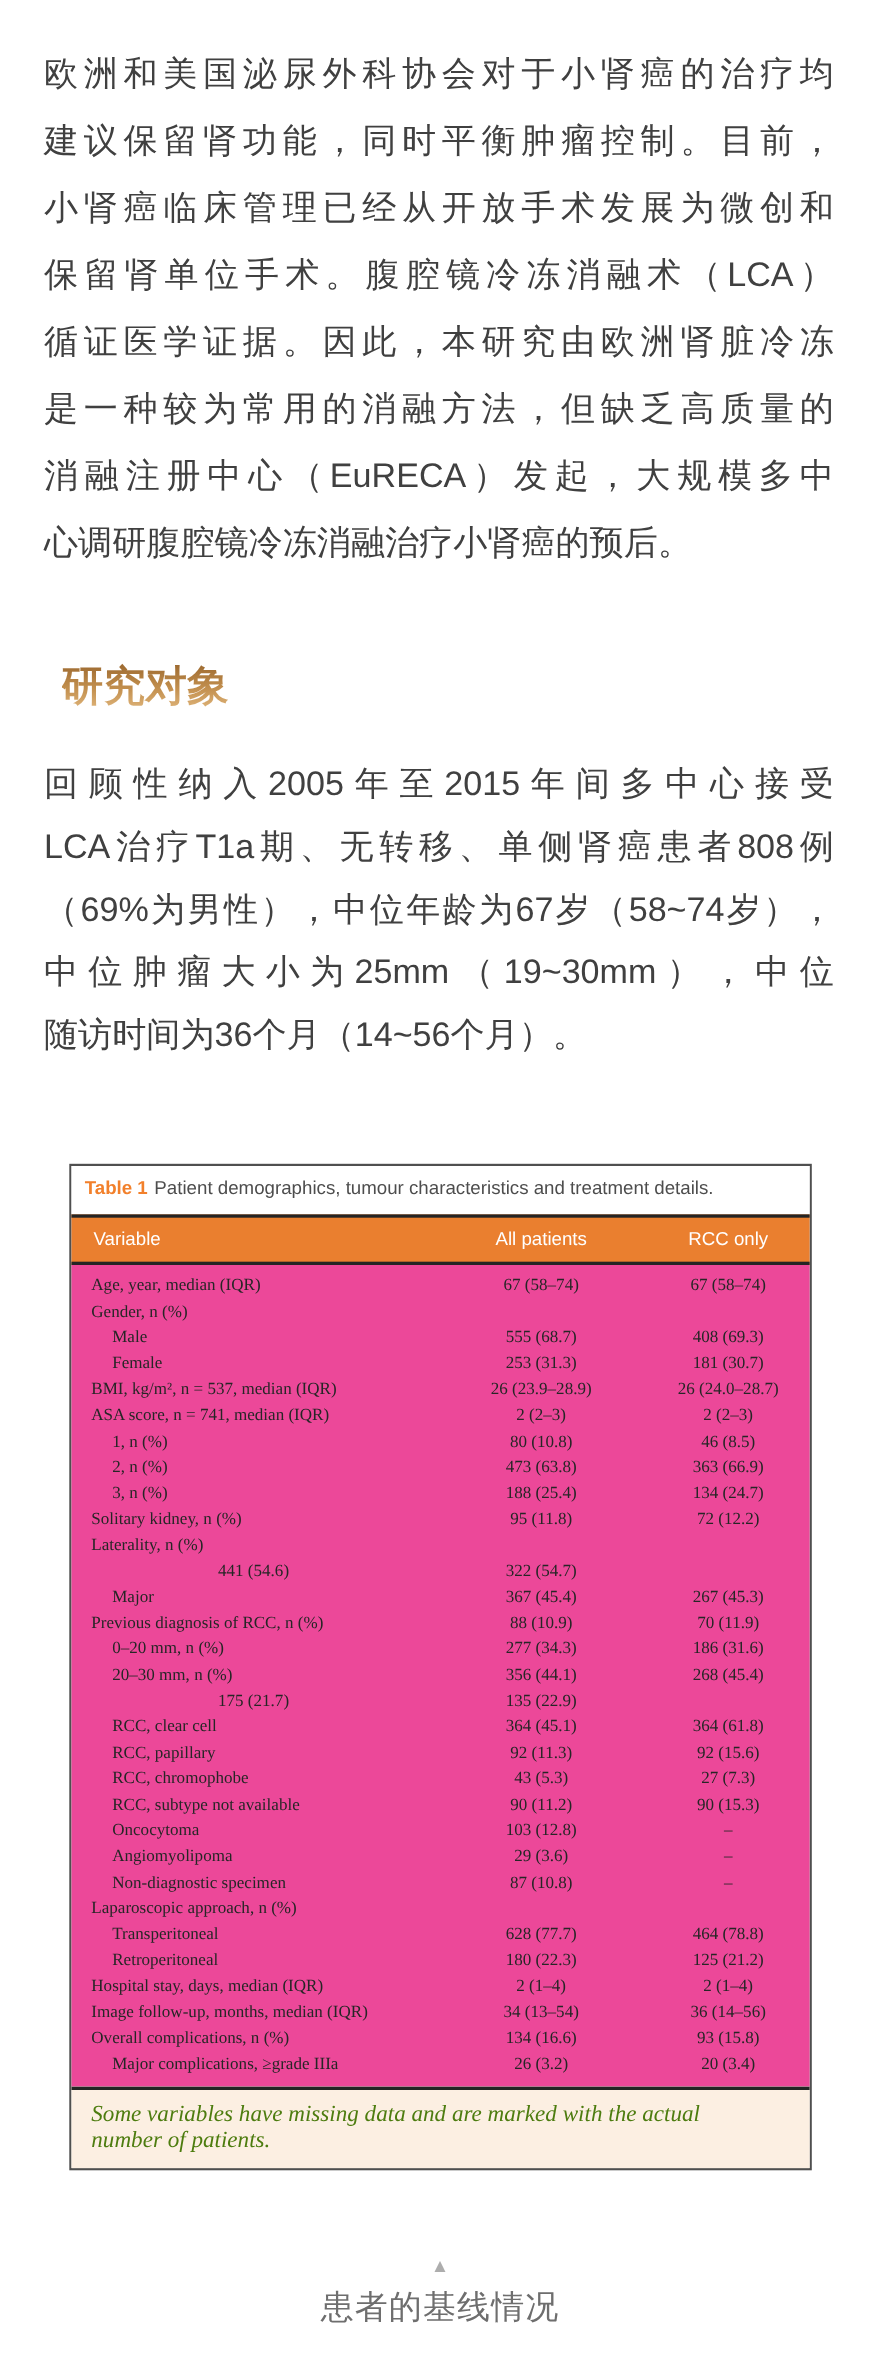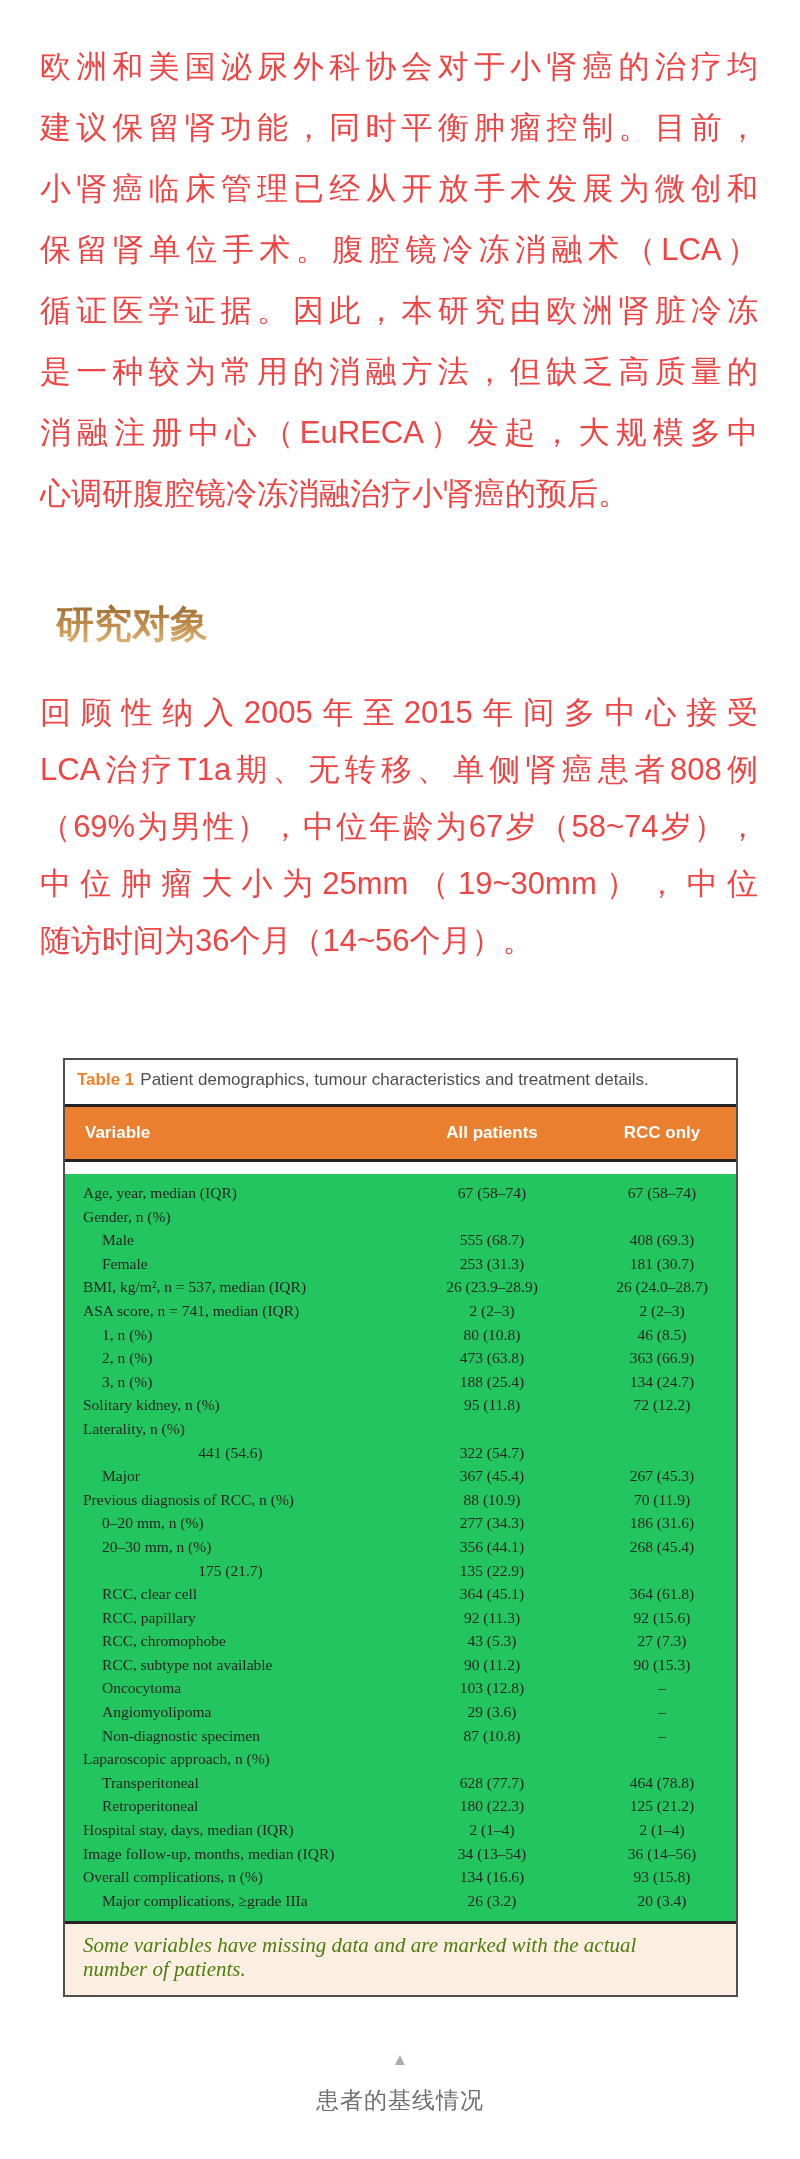--- a/index.html
+++ b/index.html
@@ -10,21 +10,21 @@
     font-family: "Liberation Sans", sans-serif;
     color: #161616;
     overflow: hidden;
   }
 
   
   .cn-paragraph {
     position: absolute;
     left: 40px; width: 718px;
     font-size: 31px;
-    color: #ef4444;
+    color: #404040;
   }
   .cn-paragraph .line {
     height: 61px;
     line-height: 61px;
     text-align: justify;
     text-align-last: justify;
     white-space: nowrap;
   }
   .cn-paragraph.tight .line { height: 57px; line-height: 57px; }
   .cn-paragraph .line.last {
@@ -66,31 +66,30 @@
   .cap-label { color: #f2802b; font-weight: bold; margin-right: 6px; }
   .tbl-grid {
     display: grid;
     grid-template-columns: 1fr 192px 148px;
     align-items: center;
   }
   .tbl-header {
     background: #ea7f2f;
     border-top: 3px solid #242424;
     border-bottom: 3px solid #242424;
-    height: 58px;
+    height: 46px;
     color: #ffffff;
-    font-weight: bold;
+    font-weight: normal;
     font-size: 17px;
   }
   .tbl-header .label { padding-left: 20px; }
   .val { text-align: center; }
   .tbl-body {
-    background: #22c55e;
+    background: #ec4899;
     padding: 7px 0 9px 0;
-    margin-top: 12px;
   }
   .row {
     font-family: "Liberation Serif", serif;
     font-size: 15.5px;
     line-height: 23.6px;
     color: #262626;
   }
   .row .label { padding-left: 18px; }
   .row.indent .label { padding-left: 37px; }
   .tbl-footnote {
@@ -110,24 +109,25 @@
     top: 2050px; left: 0; width: 100%;
     text-align: center;
     font-size: 17px;
     line-height: 20px;
     color: #adadad;
   }
   .bottom-caption {
     position: absolute;
     top: 2084px; left: 0; width: 100%;
     text-align: center;
-    font-size: 23px;
+    font-size: 30px;
     line-height: 32px;
     color: #6e6e6e;
     letter-spacing: 1px;
+    font-family: Liberation Mono, monospace;
   }
 </style>
 </head>
 <body>
 
 <div class="cn-paragraph" id="intro">
     <div class="line">欧洲和美国泌尿外科协会对于小肾癌的治疗均</div>
     <div class="line">建议保留肾功能，同时平衡肿瘤控制。目前，</div>
     <div class="line">小肾癌临床管理已经从开放手术发展为微创和</div>
     <div class="line">保留肾单位手术。腹腔镜冷冻消融术（LCA）</div>

